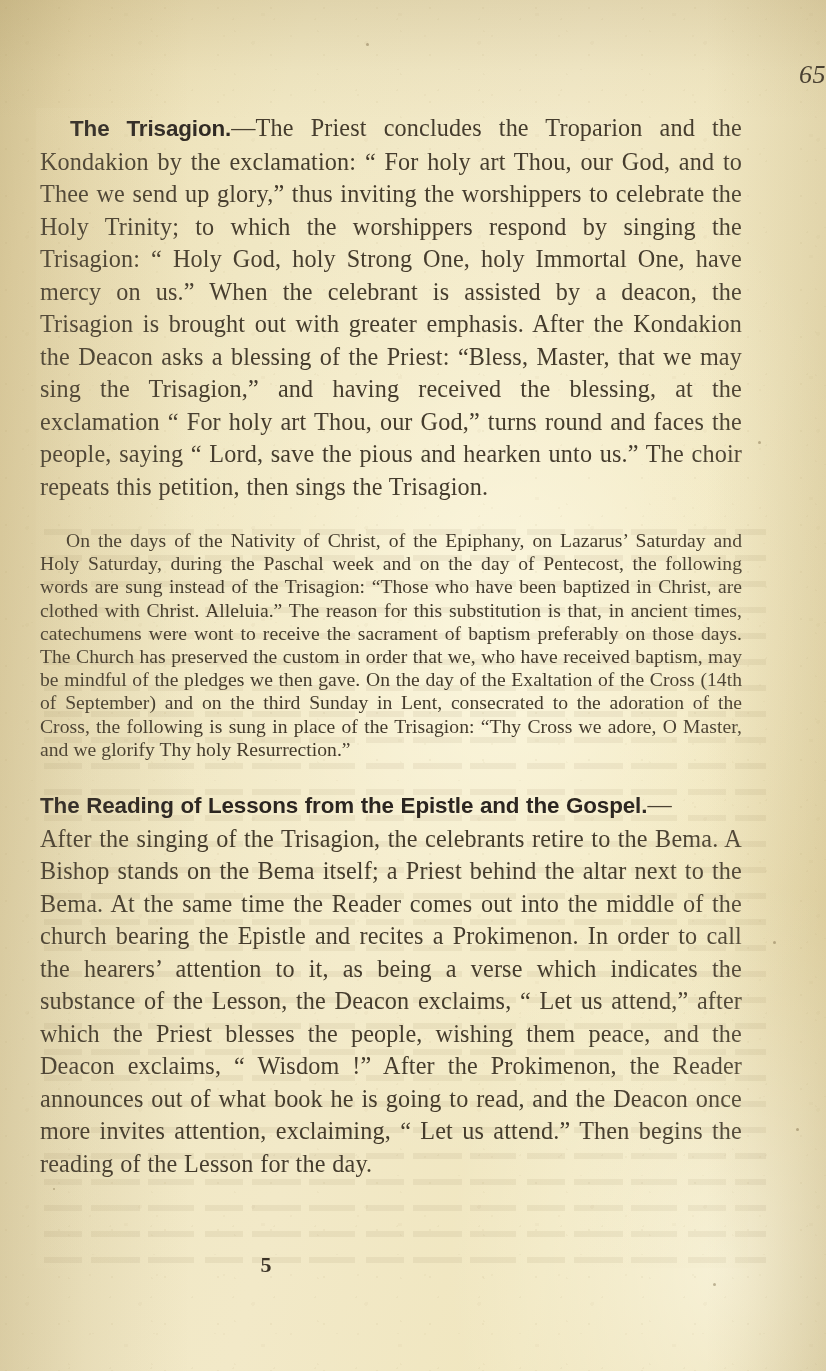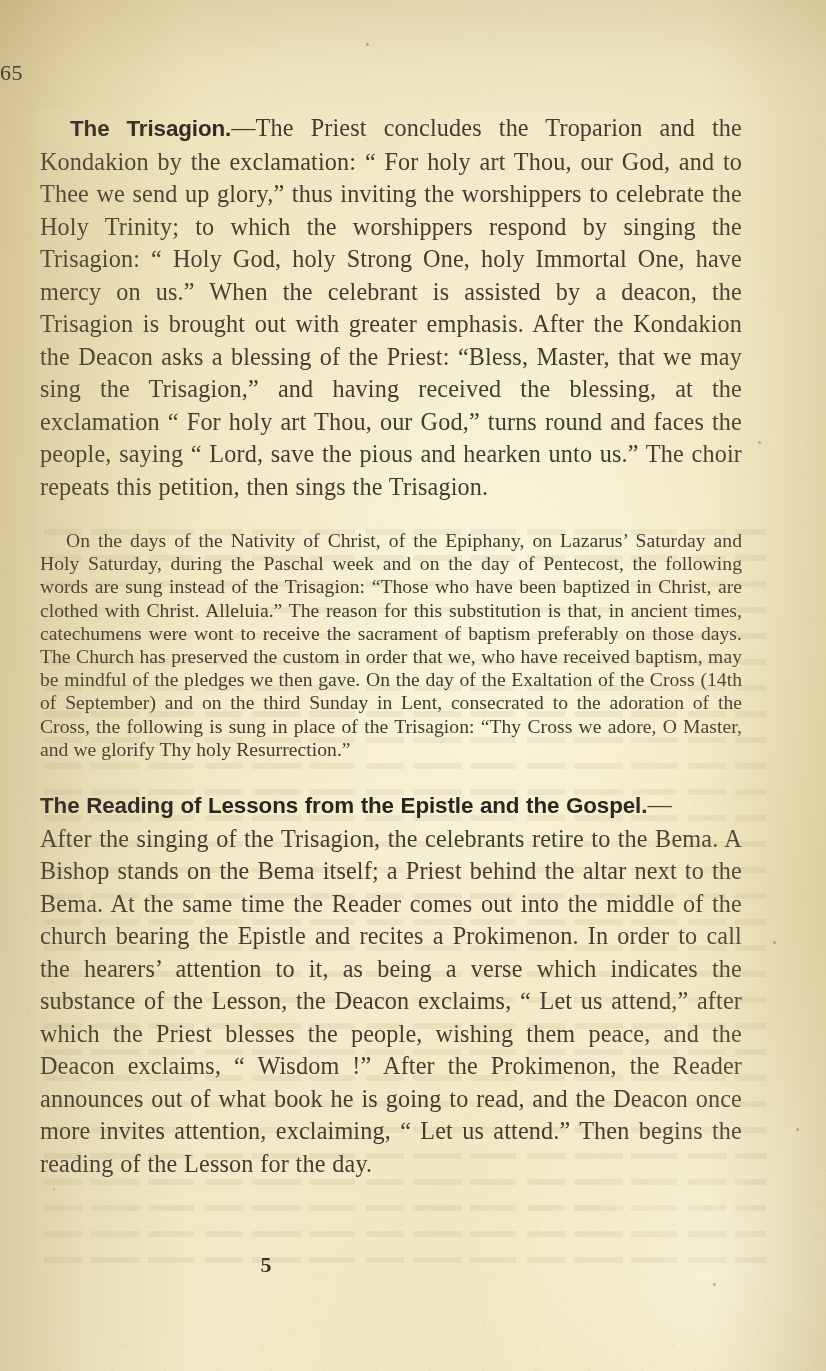--- a/index.html
+++ b/index.html
@@ -81,25 +81,26 @@
     -webkit-mask-image: repeating-linear-gradient(90deg, #000 0 38px, transparent 38px 47px, #000 47px 96px, transparent 96px 104px, #000 104px 150px, transparent 150px 161px);
             mask-image: repeating-linear-gradient(90deg, #000 0 38px, transparent 38px 47px, #000 47px 96px, transparent 96px 104px, #000 104px 150px, transparent 150px 161px);
   }
   
   .speck { position: absolute; background: rgba(108,88,52,0.40); border-radius: 50%; pointer-events: none; }
 
   
   .folio {
     position: absolute;
     top: 60px; left: 0; right: 0;
-    text-align: left;
-    font-size: 22px;
+    text-align: right;
+    font-size: 26px;
     color: #4a4132;
     font-family: "Liberation Serif", serif;
     letter-spacing: 0.5px;
+    font-style: italic;
   }
 
   .body {
     position: absolute;
     left: 40px;
     top: 112px;
     width: 702px;
   }
 
   p {

